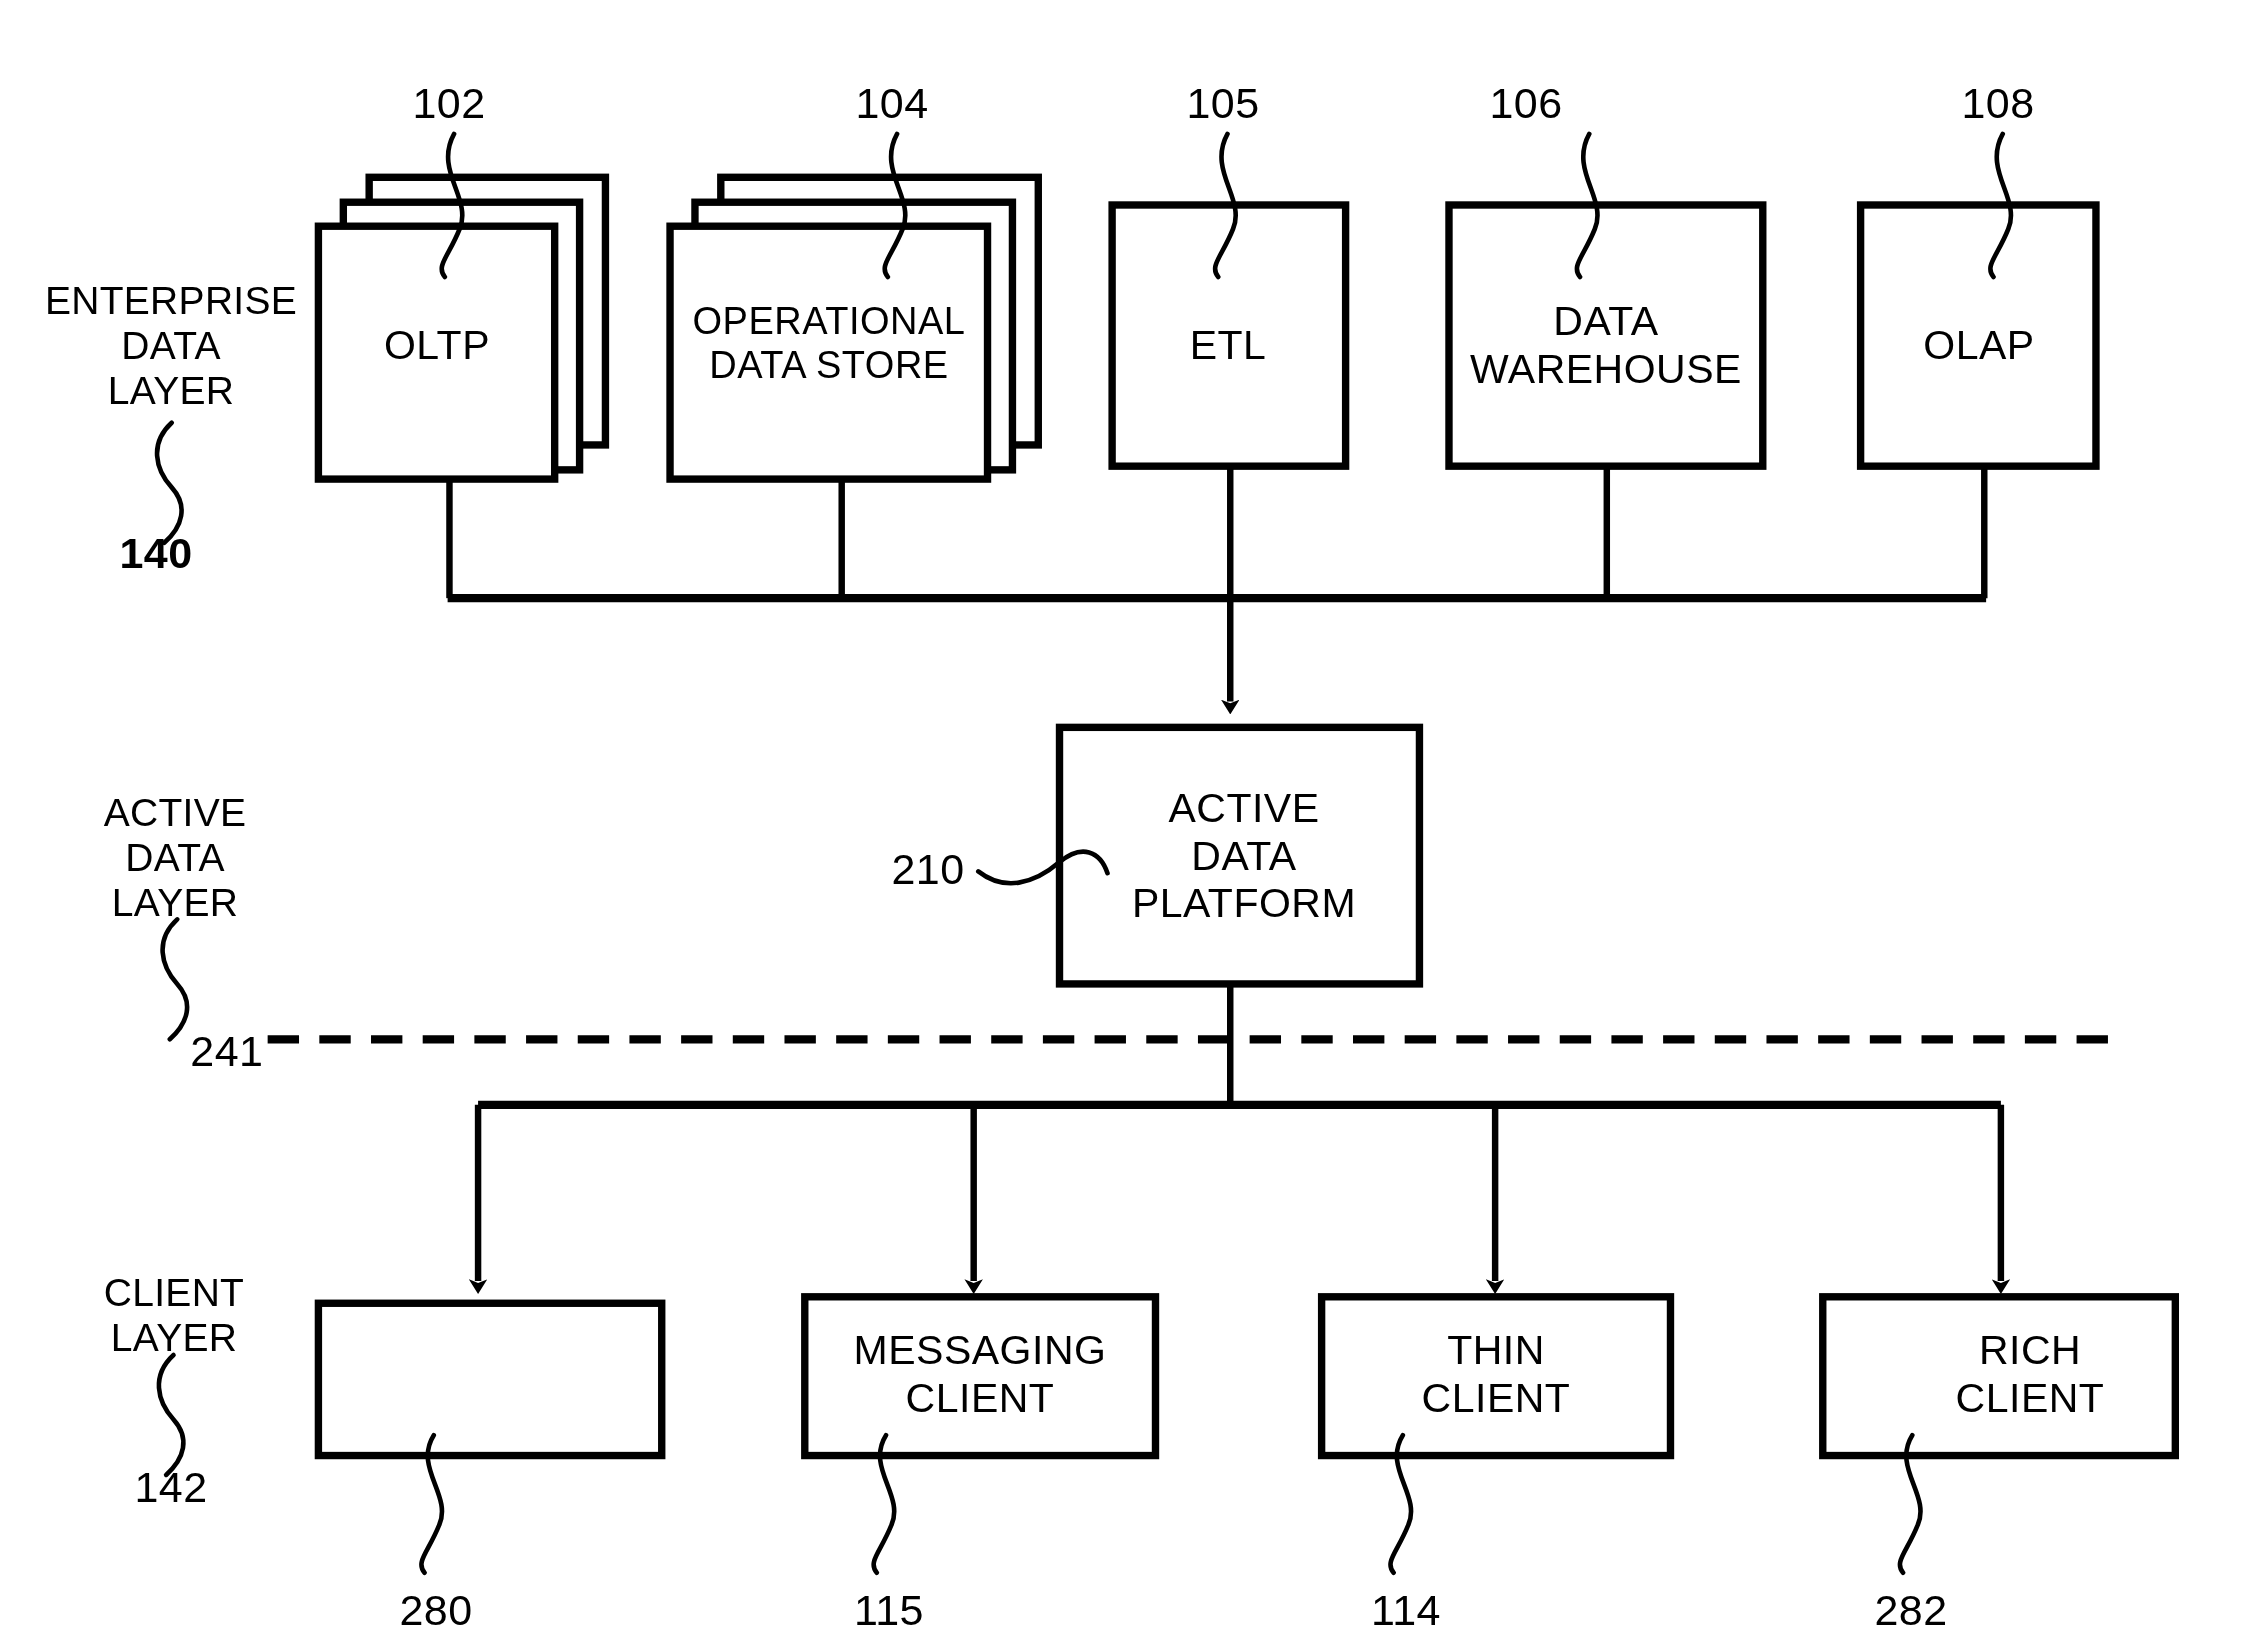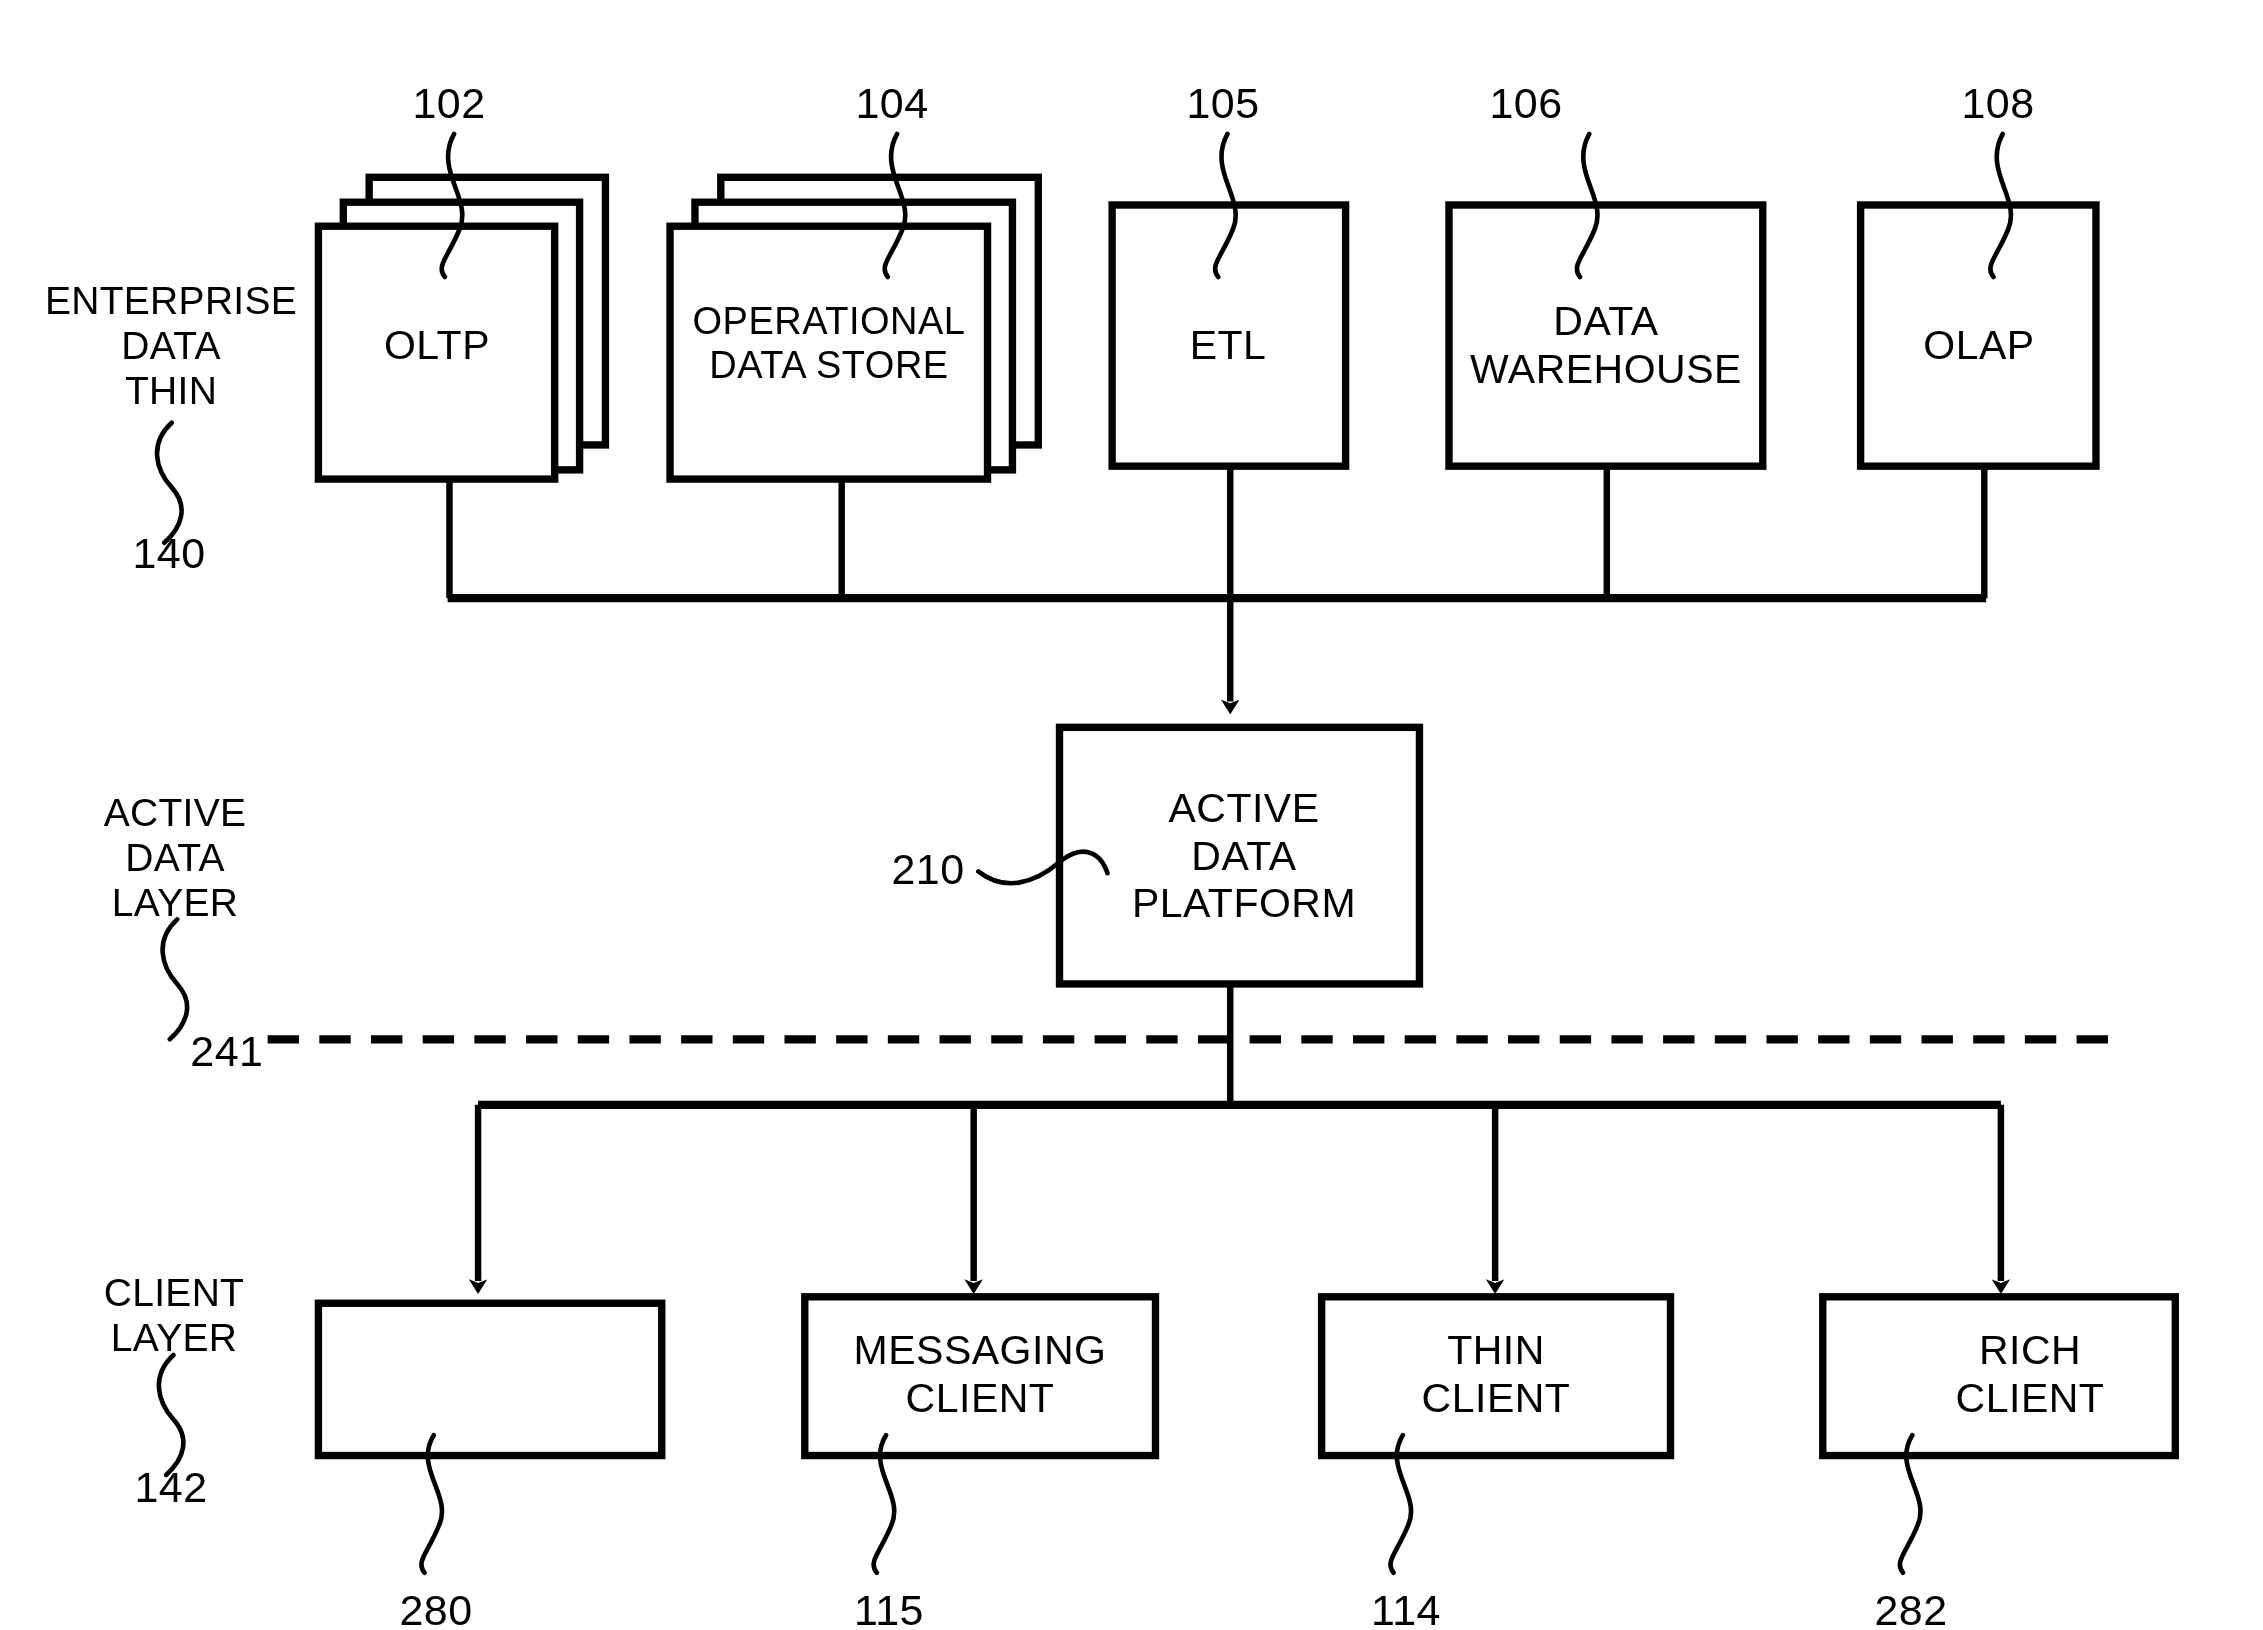--- a/index.html
+++ b/index.html
@@ -132,22 +132,22 @@
 
       <path d="M 470 1555 C 448 1590, 490 1620, 476 1652 C 464 1682, 450 1692, 460 1704"></path>
       <path d="M 960 1555 C 938 1590, 980 1620, 966 1652 C 954 1682, 940 1692, 950 1704"></path>
       <path d="M 1520 1555 C 1498 1590, 1540 1620, 1526 1652 C 1514 1682, 1500 1692, 1510 1704"></path>
       <path d="M 2072 1555 C 2050 1590, 2092 1620, 2078 1652 C 2066 1682, 2052 1692, 2062 1704"></path>
     </g>
   </svg>
 
   <div class="txt layer-label ctr" style="left:171px; top:346px; width:286px;">ENTERPRISE
 DATA
-THIN</div>
-  <div class="txt ref-num ctr" style="left:169px; top:554px; width:185px;">140</div>
+LAYER</div>
+  <div class="txt ref-num ctr" style="left:156px; top:554px; width:185px;font-weight:bold;">140</div>
 
   <div class="txt layer-label ctr" style="left:175px; top:858px; width:286px;">ACTIVE
 DATA
 LAYER</div>
   <div class="txt ref-num ctr" style="left:171px; top:1052px; width:185px;text-align:right;">241</div>
 
   <div class="txt layer-label ctr" style="left:174px; top:1315px; width:286px;">CLIENT
 LAYER</div>
   <div class="txt ref-num ctr" style="left:171px; top:1488px; width:185px;">142</div>
 

